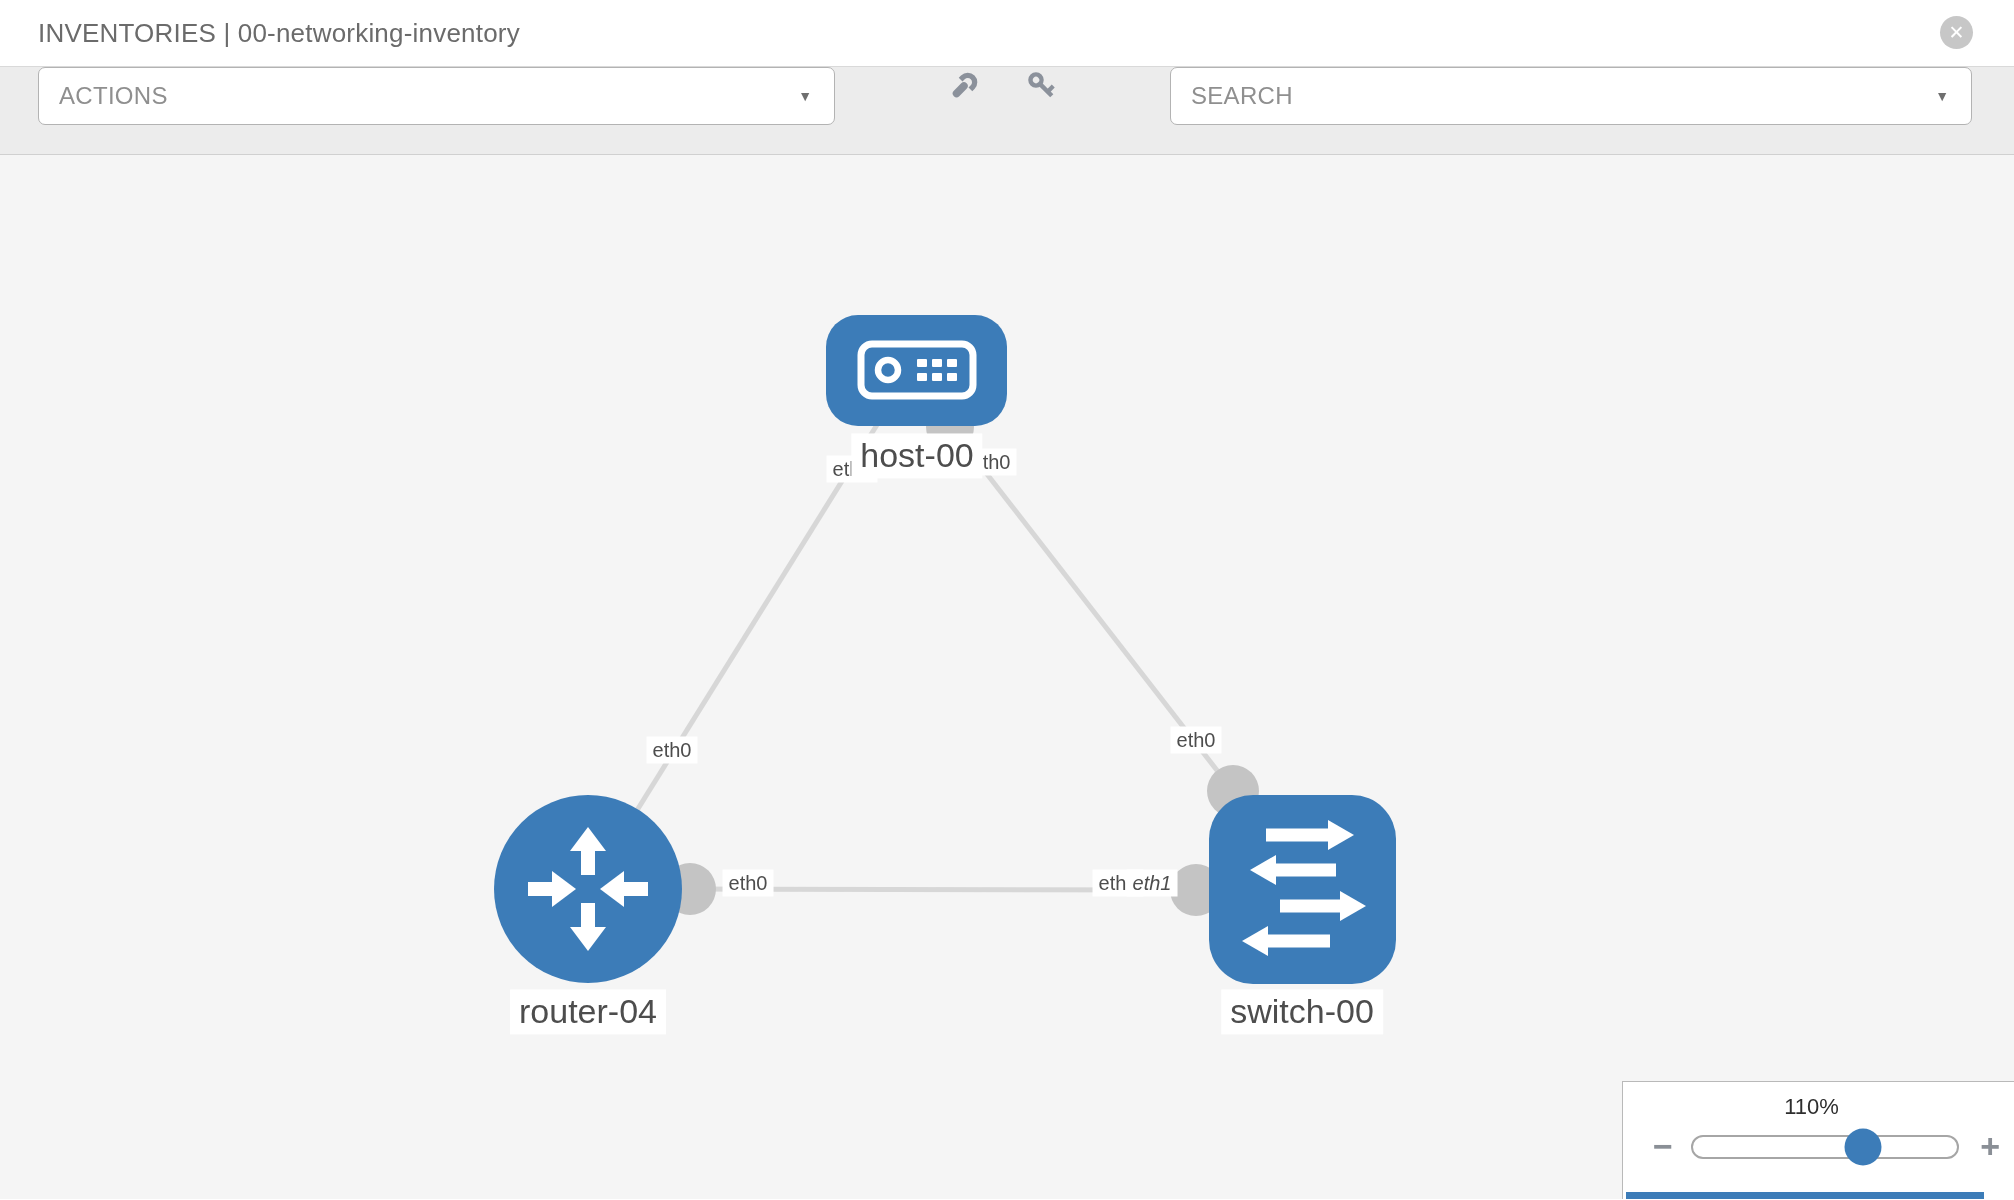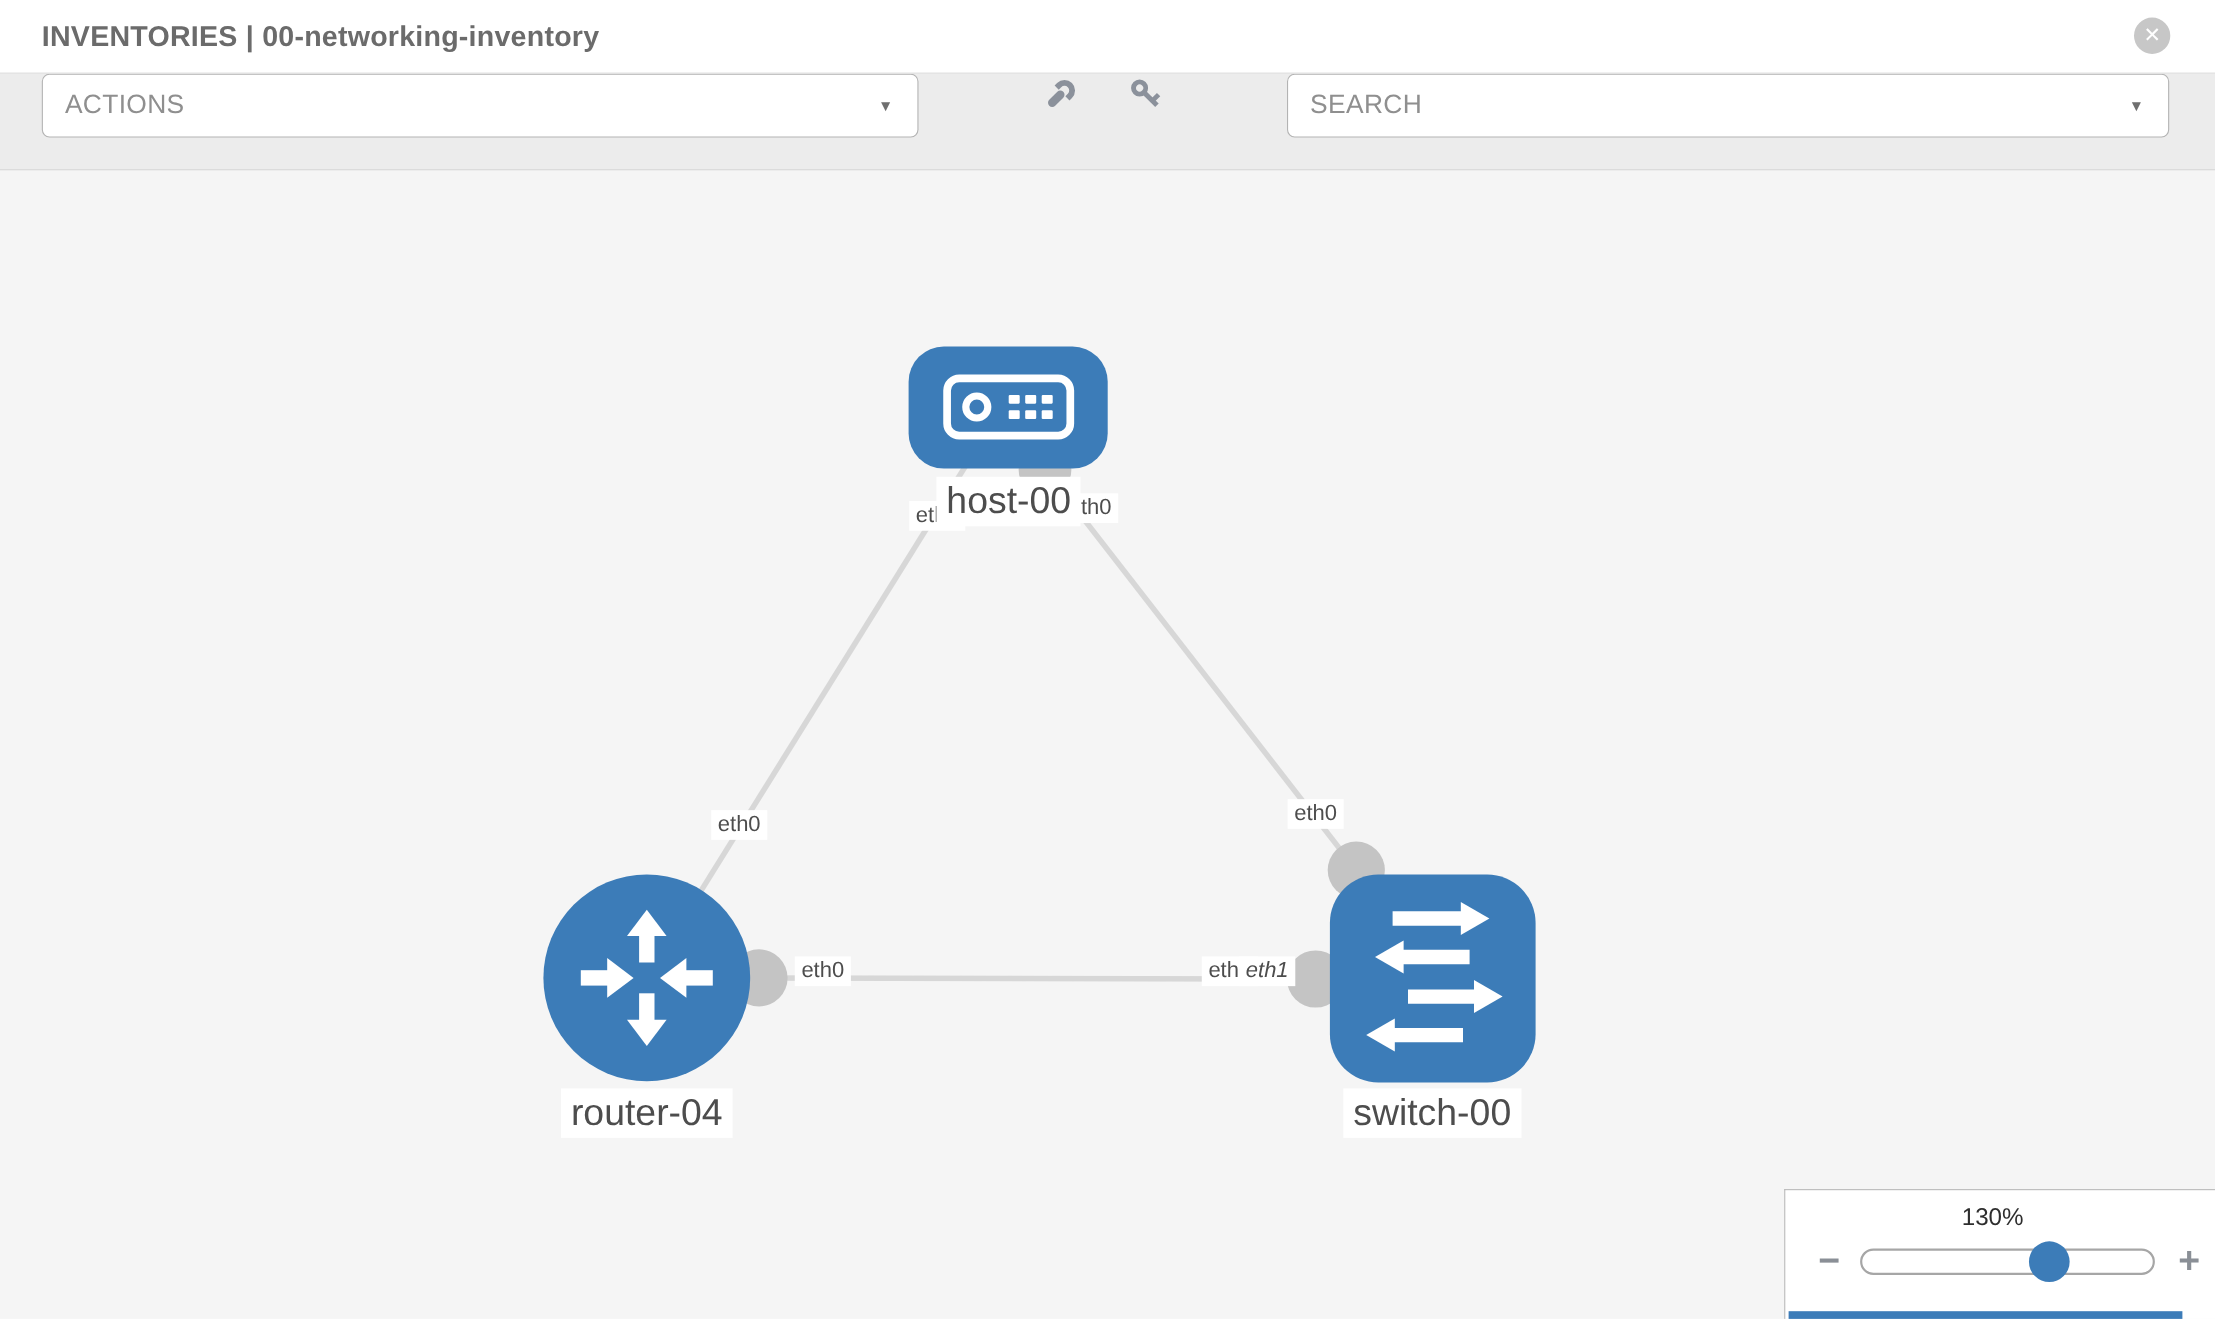--- a/index.html
+++ b/index.html
@@ -1,21 +1,21 @@
 <!DOCTYPE html>
 <html><head>
 <meta charset="utf-8">
 <style>
   * { margin:0; padding:0; box-sizing:border-box; }
   html,body { width:2014px; height:1200px; overflow:hidden;
     font-family:"Liberation Sans","DejaVu Sans",sans-serif; background:#fff; }
 
   
   .header { position:relative; height:67px; background:#fff; border-bottom:1px solid #d9d9d9; }
-  .header-title { position:absolute; left:38px; top:18px; font-size:26px; font-weight:bold;
+  .header-title { position:absolute; left:38px; top:18px; font-size:26px; font-weight:normal;
     color:#6b6b6b; letter-spacing:.2px; }
   .close-btn { position:absolute; right:41px; top:16px; width:33px; height:33px; border-radius:50%;
     background:#c7c7c7; color:#fff; font-size:19px; font-weight:bold; text-align:center;
     line-height:33px; cursor:pointer; user-select:none; }
 
   
   .toolbar { height:88px; background:#ececec; border-bottom:1px solid #d0d0d0;
     display:flex; align-items:flex-start; padding:0 42px 0 38px; }
   .select-box { height:58px; background:#fff; border:1px solid #b3b3b3; border-radius:7px;
     display:flex; align-items:center; padding:0 22px 0 20px; color:#8f8f8f; font-size:24px;
@@ -162,21 +162,21 @@
   <div class="chip if-label" style="left:1196px; top:585px;">eth0</div>
   <div class="chip if-label" style="left:748px;  top:728px;">eth0</div>
   <div class="chip if-label" style="left:1118px; top:728px;">eth0</div>
   <div class="chip if-label" style="left:1152px; top:728px;font-style:italic;">eth1</div>
 
   <div class="chip node-label" style="left:917px;  top:301px;">host-00</div>
   <div class="chip node-label" style="left:588px;  top:857px;">router-04</div>
   <div class="chip node-label" style="left:1302px; top:857px;">switch-00</div>
 
   <div class="zoom-panel">
-    <div class="zoom-level">130%</div>
+    <div class="zoom-level">110%</div>
     <div class="zoom-row">
       <div class="zoom-minus">−</div>
       <div class="zoom-track">
         <div class="zoom-handle" style="background:#3c7cb8;"></div>
       </div>
       <div class="zoom-plus">+</div>
     </div>
     <div class="panel-accent" style="background:#3c7cb8;"></div>
   </div>
 </div>

